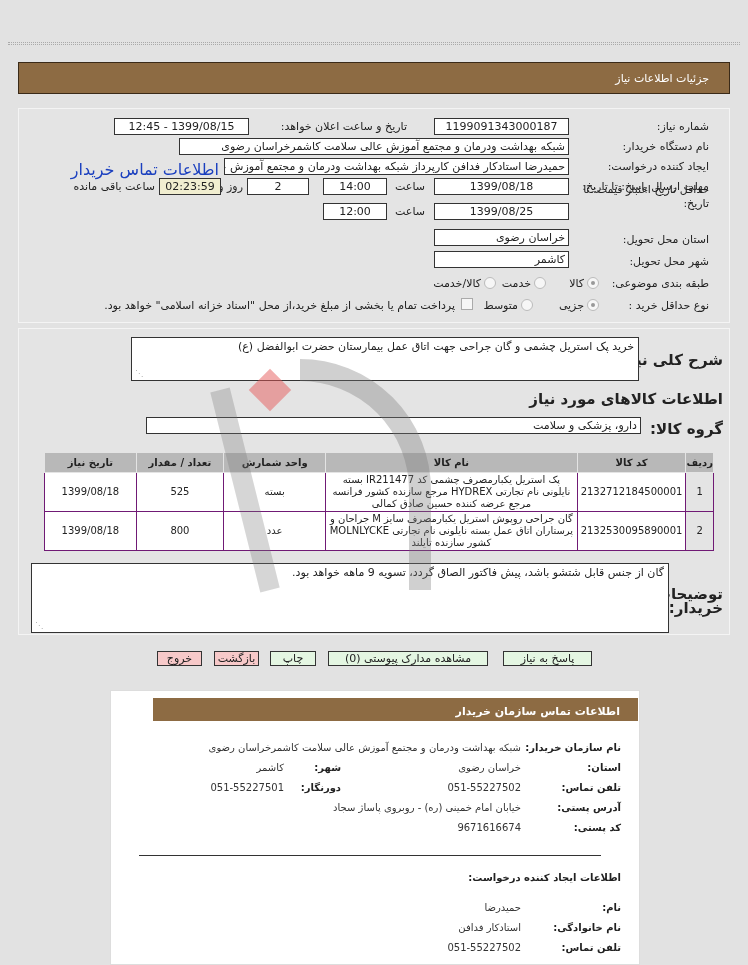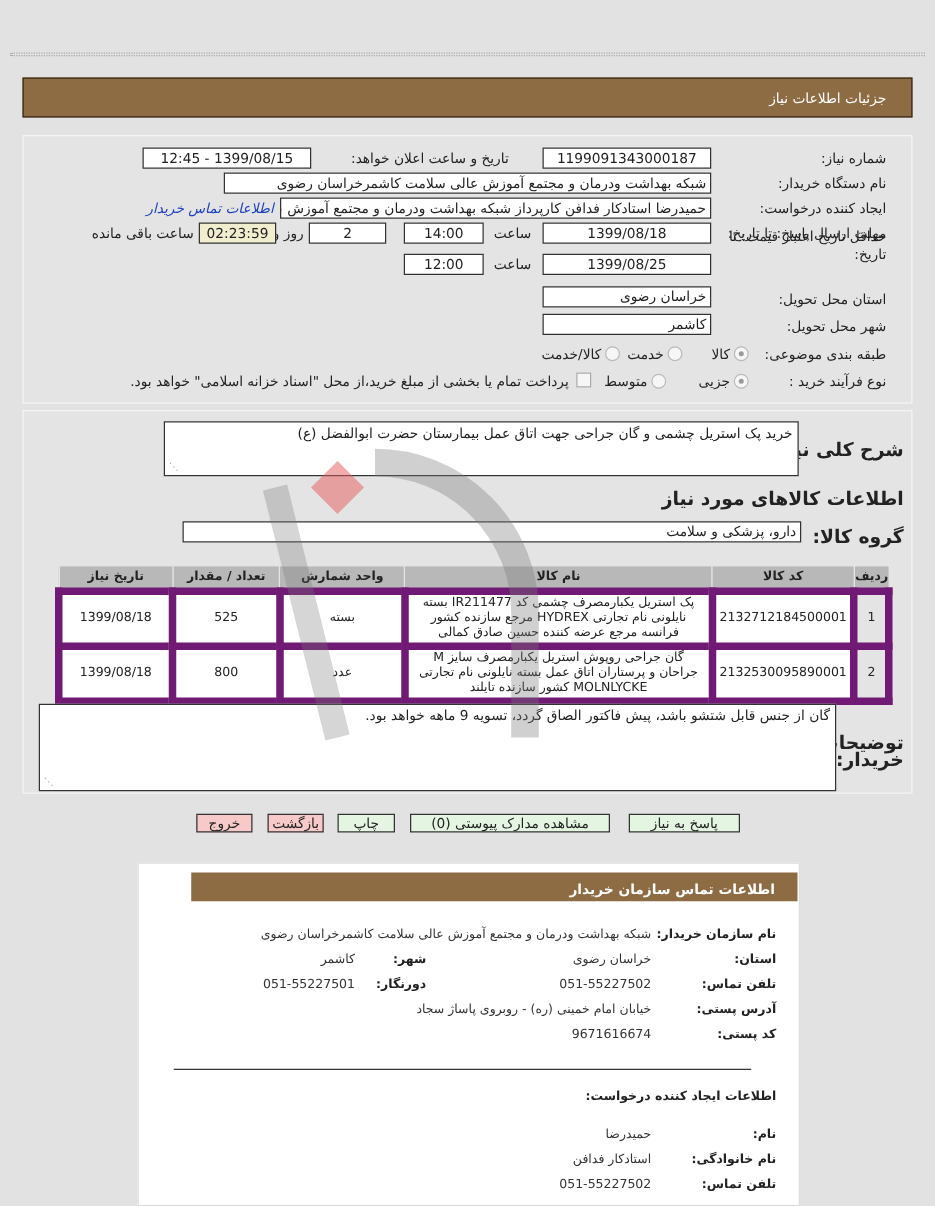--- a/index.html
+++ b/index.html
@@ -8,30 +8,30 @@
   .dotted-line { position: absolute; left: 8px; right: 8px; top: 42px; height: 3px; border-top: 1px dotted #aaa; border-bottom: 1px dotted #aaa; }
   .page-header { position: absolute; left: 18px; right: 18px; top: 62px; height: 32px; background: #8d6b43; border: 1px solid #3a2a18; color: #fff; font-size: 11px; padding: 12px 0 0 0; }
   .page-header span { position: absolute; right: 20px; top: 9px; }
   .panel { position: absolute; left: 18px; right: 18px; background: #e4e4e4; border: 1px solid #f4f4f4; }
   .panel1 { top: 108px; height: 215px; }
   .panel2 { top: 328px; height: 307px; }
   .lbl { position: absolute; font-size: 11px; color: #222; white-space: nowrap; }
   .box { position: absolute; background: #fff; border: 1px solid #333; height: 17px; font-size: 11px; line-height: 15px; text-align: center; white-space: nowrap; overflow: hidden; padding: 0 3px; }
   .box.r { text-align: right; }
   .box.timer { background: #f1eed0; }
-  .link { position: absolute; color: #1a3fbf; font-size: 11px; white-space: nowrap; font-style: italic; }
+  .link { position: absolute; color: #1a3fbf; font-size: 16px; white-space: nowrap; }
   .radio { position: absolute; width: 12px; height: 12px; border-radius: 50%; border: 1px solid #bbb; background: #f6f6f6; }
   .radio.on::after { content: ""; position: absolute; left: 3px; top: 3px; width: 4px; height: 4px; border-radius: 50%; background: #999; }
   .check { position: absolute; width: 12px; height: 12px; border: 1px solid #aaa; background: #f6f6f6; }
   .bold-lbl { position: absolute; font-weight: bold; font-size: 15px; white-space: nowrap; }
   .textarea { position: absolute; background: #fff; border: 1px solid #333; font-size: 11px; padding: 2px 4px; text-align: right; }
   .resize { position: absolute; left: 3px; bottom: 2px; font-size: 8px; color: #aaa; }
   table.items { position: absolute; left: 25px; top: 123px; width: 670px; border-collapse: collapse; font-size: 10px; }
   table.items th { background: #b8b8b8; color: #222; height: 20px; border: 1px solid #e4e4e4; font-weight: bold; }
-  table.items td { background: #fff; border: 6px solid #701a75; text-align: center; padding: 1px 3px; line-height: 12px; }
+  table.items td { background: #fff; border: 1px solid #701a75; text-align: center; padding: 1px 3px; line-height: 12px; }
   table.items td.rn { background: #e4e4e4; }
   .btn { position: absolute; top: 651px; height: 15px; border: 1px solid #333; font-size: 11px; line-height: 13px; text-align: center; }
   .btn.green { background: #e4f6e2; }
   .btn.red { background: #f7c9c9; }
   .contact { position: absolute; left: 110px; top: 690px; width: 530px; height: 275px; background: #fff; border: 1px solid #ddd; }
   .contact-head { position: absolute; left: 10px; right: 1px; top: 7px; height: 23px; background: #8d6b43; color: #fff; font-weight: bold; font-size: 11px; margin-left: 32px; }
   .contact-head span { position: absolute; right: 18px; top: 7px; }
   .c-lbl { position: absolute; font-weight: bold; font-size: 10px; white-space: nowrap; }
   .c-val { position: absolute; font-size: 10px; color: #333; white-space: nowrap; }
   .hr { position: absolute; left: 28px; right: 38px; top: 14px; border-top: 1px solid #333; }
@@ -80,21 +80,21 @@
   <div class="box r" style="right:160px;top:142px;width:135px">کاشمر</div>
 
   <span class="lbl" style="right:20px;top:168px">طبقه بندی موضوعی:</span>
   <span class="radio on" style="right:130px;top:168px"></span>
   <span class="lbl" style="right:145px;top:168px">کالا</span>
   <span class="radio" style="right:183px;top:168px"></span>
   <span class="lbl" style="right:198px;top:168px">خدمت</span>
   <span class="radio" style="right:233px;top:168px"></span>
   <span class="lbl" style="right:248px;top:168px">کالا/خدمت</span>
 
-  <span class="lbl" style="right:20px;top:190px">نوع فرآیند خرید :</span>
+  <span class="lbl" style="right:20px;top:190px">نوع حداقل خرید :</span>
   <span class="radio on" style="right:130px;top:190px"></span>
   <span class="lbl" style="right:145px;top:190px">جزیی</span>
   <span class="radio" style="right:196px;top:190px"></span>
   <span class="lbl" style="right:211px;top:190px">متوسط</span>
   <span class="check" style="right:256px;top:189px"></span>
   <span class="lbl" style="right:274px;top:190px">پرداخت تمام یا بخشی از مبلغ خرید،از محل "اسناد خزانه اسلامی" خواهد بود.</span>
 </div>
 
 <div class="panel panel2">
   <span class="bold-lbl" style="right:6px;top:22px">شرح کلی نیاز:</span>

